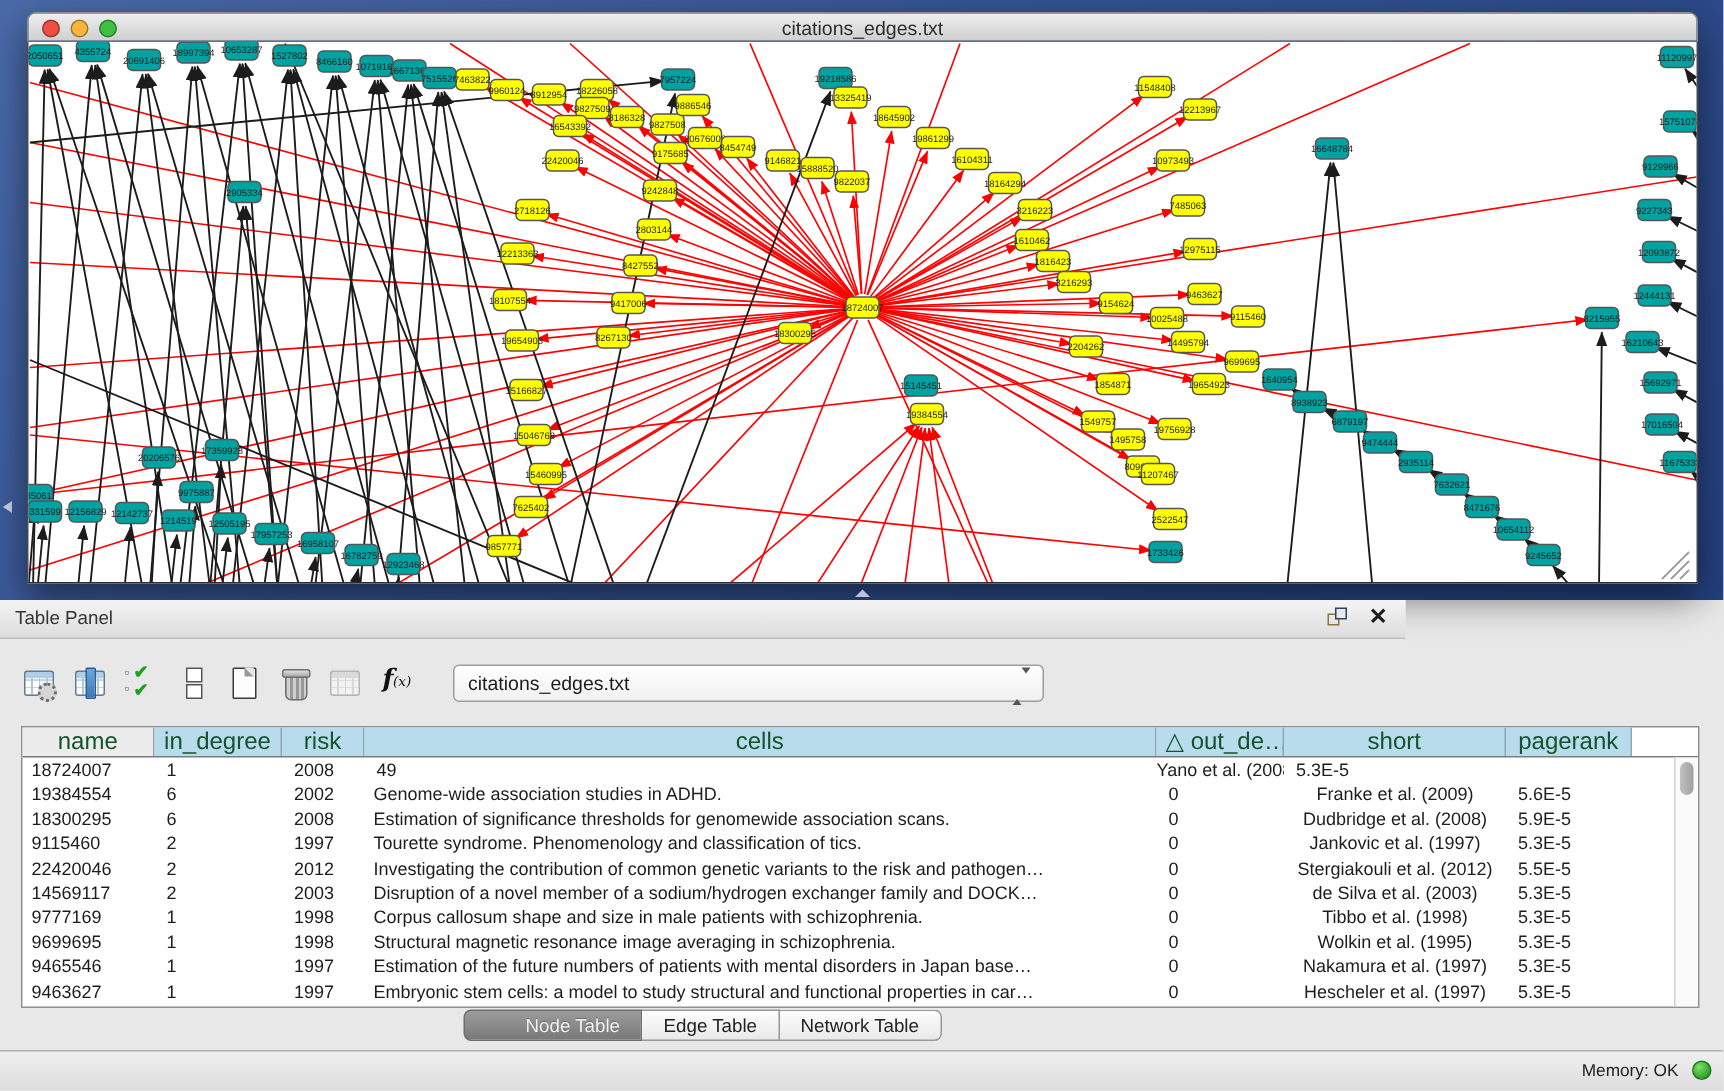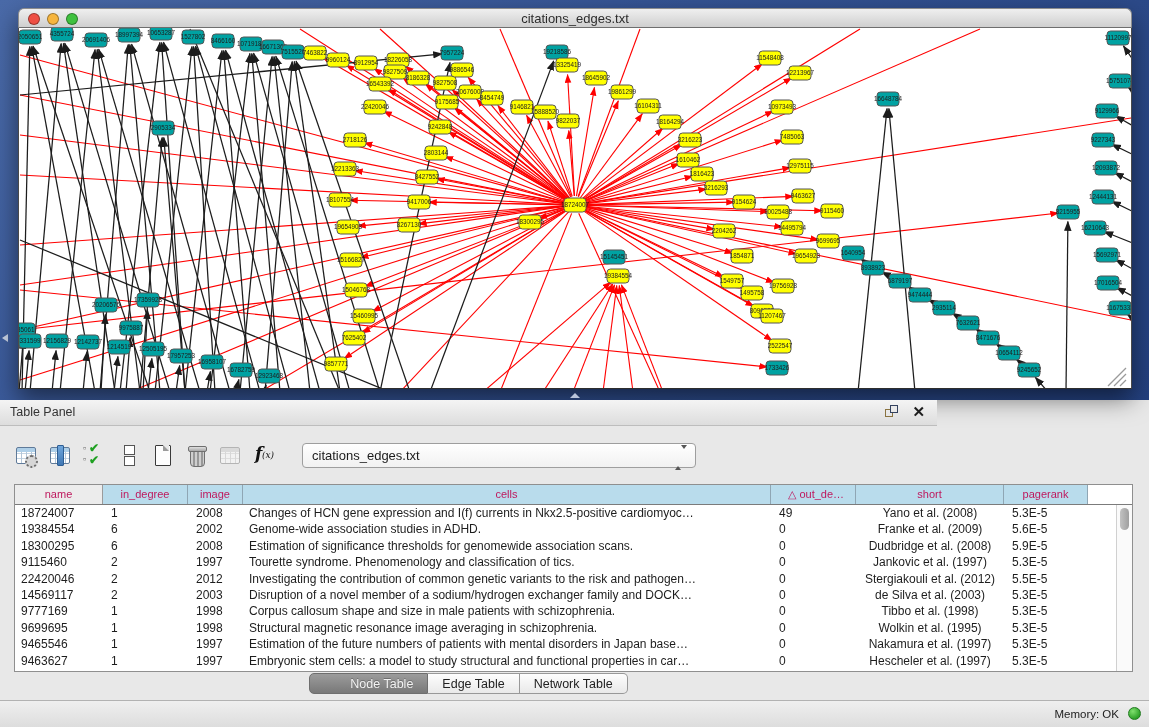--- a/index.html
+++ b/index.html
@@ -87,21 +87,21 @@
   .dd-arrows { position:absolute; right:8px; top:5px; }
   .dd-arrows .up { width:0; height:0; border-left:3.5px solid transparent; border-right:3.5px solid transparent;
     border-bottom:4.5px solid #555; margin-bottom:2.5px; }
   .dd-arrows .dn { width:0; height:0; border-left:3.5px solid transparent; border-right:3.5px solid transparent;
     border-top:4.5px solid #555; }
 
   
   .tbl-wrap { position:absolute; left:14px; top:84px; width:1119px; height:188px;
     border:1px solid #8f8f8f; background:#fff; overflow:hidden; }
   .tbl-head { display:grid; height:20px; border-bottom:1px solid #7b7b7b; }
-  .th { font-size:11px; color:#be185d; text-align:center; line-height:19px;
+  .th { font-size:16px; color:#14532d; text-align:center; line-height:19px;
     background:#b9dcec; border-right:1px solid #8fa6b4; overflow:hidden; white-space:nowrap; }
   .th.col-0 { background:#ececec; border-right:1px solid #9b9b9b; }
   .th.sorted { text-align:center; padding-left:6px; }
   .tbl-body { position:absolute; left:0; top:20px; right:16px; bottom:0; overflow:hidden; }
   .tr { display:grid; height:16.4px; }
   .td { font-size:12px; color:#1d1d1d; line-height:16px; white-space:nowrap; overflow:hidden; padding-left:6px; }
   .td.a-center { text-align:center; padding-left:0; }
   .td.a-num { padding-left:8px; }
   .vscroll { position:absolute; right:0; top:20px; bottom:0; width:16px;
     background:#fafafa; border-left:1px solid #d0d0d0; }
@@ -576,32 +576,31 @@
       <span class="dd-arrows">
         <span class="up"></span><span class="dn"></span>
       </span>
     </div>
   </div>
 
   <div class="tbl-wrap">
     <div class="tbl-head" id="tbl-head" style="grid-template-columns: 88px 85px 55px 528px 85px 148px 84px;">
         <div class="th col-0">name</div>
         <div class="th col-1">in_degree</div>
-        <div class="th col-2">image</div>
+        <div class="th col-2">risk</div>
         <div class="th col-3">cells</div>
         <div class="th col-4 sorted">△ out_de…</div>
         <div class="th col-5">short</div>
         <div class="th col-6">pagerank</div>
       </div>
     <div class="tbl-body" id="tbl-body">
         <div class="tr" style="grid-template-columns: 88px 85px 55px 528px 85px 148px 84px;">
           <div class="td">18724007</div>
           <div class="td a-num">1</div>
           <div class="td a-num">2008</div>
-          <div class="td">Changes of HCN gene expression and I(f) currents in Nkx2.5-positive cardiomyoc…</div>
           <div class="td a-num">49</div>
           <div class="td a-center">Yano et al. (2008)</div>
           <div class="td a-num">5.3E-5</div>
         </div>
         <div class="tr" style="grid-template-columns: 88px 85px 55px 528px 85px 148px 84px;">
           <div class="td">19384554</div>
           <div class="td a-num">6</div>
           <div class="td a-num">2002</div>
           <div class="td">Genome-wide association studies in ADHD.</div>
           <div class="td a-num">0</div>

